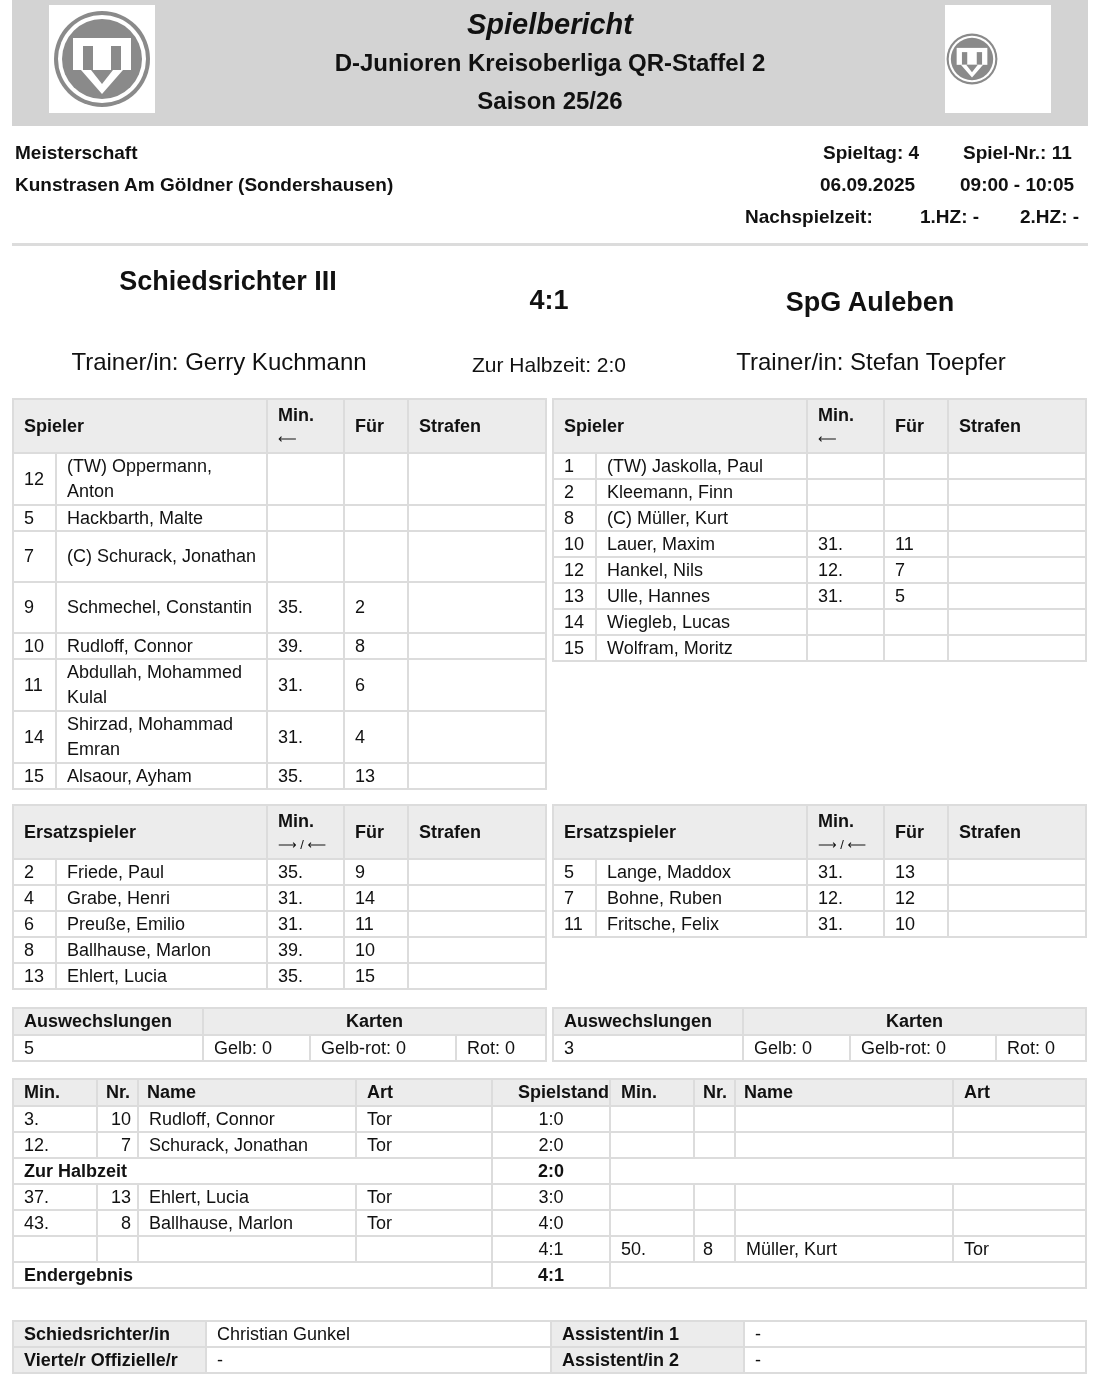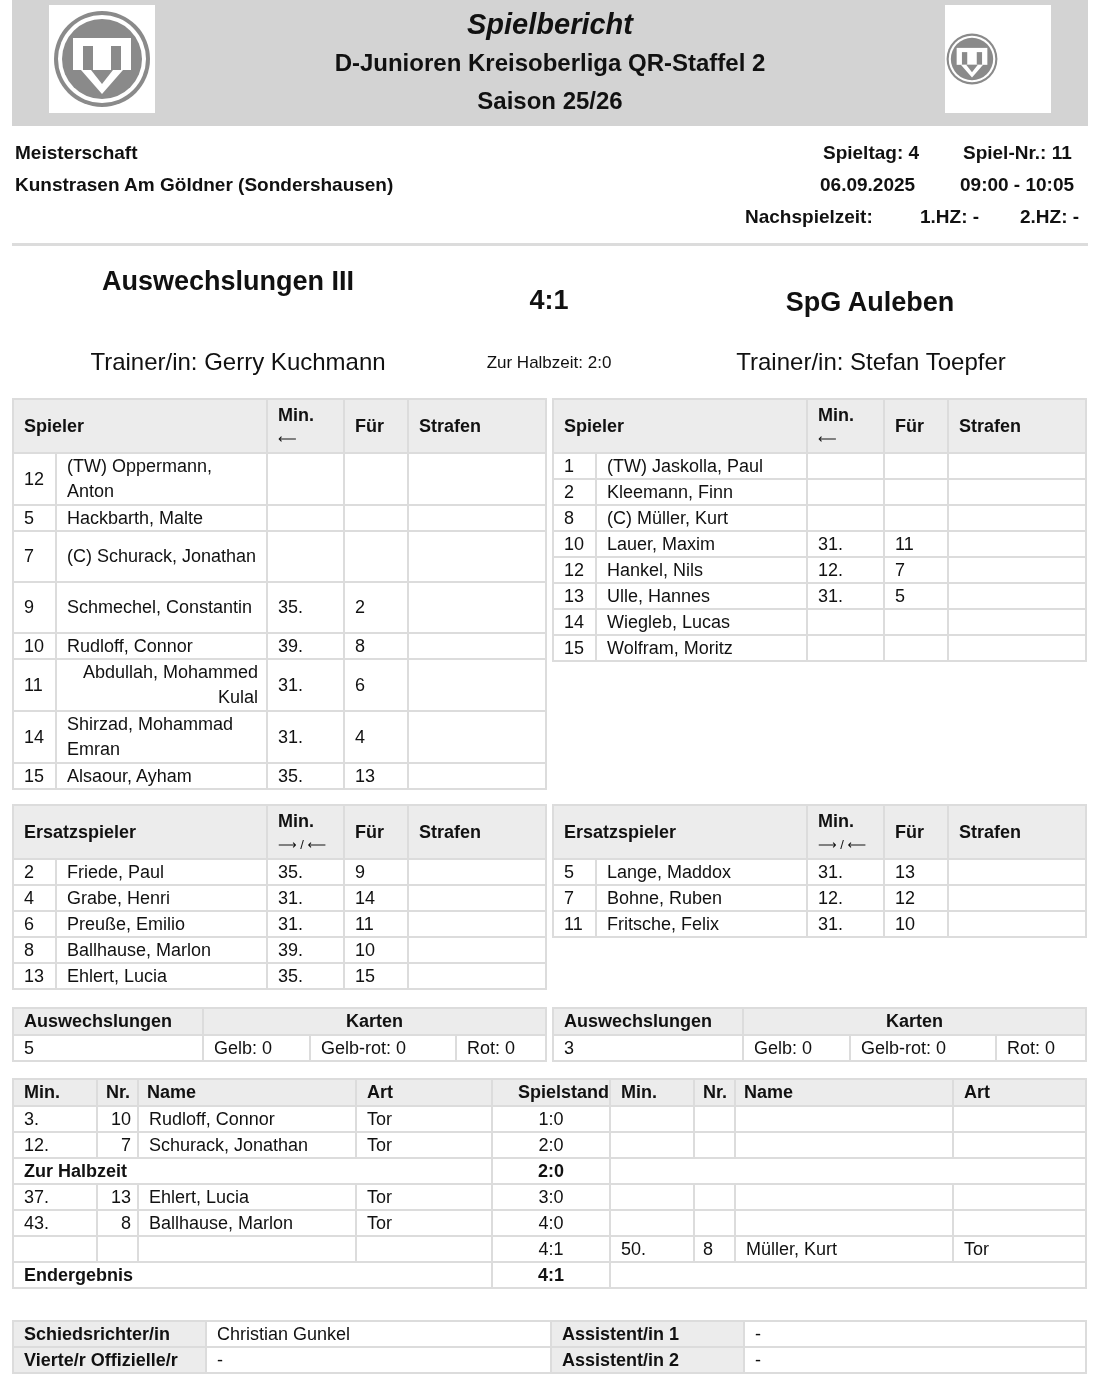--- a/index.html
+++ b/index.html
@@ -15,21 +15,21 @@
   .header-titles .t2 { font-size: 24px; line-height: 38px; }
   .header-titles .t3 { font-size: 24px; line-height: 38px; }
 
   .meta { position: absolute; font-weight: bold; font-size: 19px; white-space: nowrap; }
 
   .hr { position: absolute; left: 12px; width: 1076px; height: 3px; background: #dcdcdc; top: 243px; }
 
   .team-name { position: absolute; font-weight: bold; font-size: 27px; text-align: center; line-height: 41px; }
   .score { position: absolute; font-weight: bold; font-size: 27px; text-align: center; }
   .trainer { position: absolute; font-size: 24px; text-align: center; white-space: nowrap; }
-  .halftime { position: absolute; font-size: 17px; text-align: center; white-space: nowrap; }
+  .halftime { position: absolute; font-size: 21px; text-align: center; white-space: nowrap; }
 
   table { border-collapse: collapse; position: absolute; font-size: 18px; }
   td, th { border: 2px solid #dcdcdc; padding: 0 0 0 10px; text-align: left; vertical-align: middle; font-weight: normal; }
   th { background: #ececec; font-weight: bold; }
   .minhead { line-height: 24px; padding-top: 2px; }
   .minhead .arrow { font-size: 13px; font-weight: normal; display: block; }
   .r26 td { height: 26px; line-height: 24px; }
   .r51 td { height: 51px; line-height: 25px; }
   .center { text-align: center; padding: 0; }
   .right { text-align: right; padding-right: 52px; }
@@ -75,25 +75,25 @@
 <div class="meta" style="left:963px; top:142px;">Spiel-Nr.: 11</div>
 <div class="meta" style="left:820px; top:174px;">06.09.2025</div>
 <div class="meta" style="left:960px; top:174px;">09:00 - 10:05</div>
 <div class="meta" style="left:745px; top:206px;">Nachspielzeit:</div>
 <div class="meta" style="left:920px; top:206px;">1.HZ: -</div>
 <div class="meta" style="left:1020px; top:206px;">2.HZ: -</div>
 
 <div class="hr"></div>
 
 <div class="team-name" style="left:48px; width:360px; top:261px;">
-  <div>Auswechslungen III</div>
+  <div>Schiedsrichter III</div>
 </div>
 <div class="score" style="left:449px; width:200px; top:285px;">4:1</div>
 <div class="team-name" style="left:690px; width:360px; top:282px;">SpG Auleben</div>
-<div class="trainer" style="left:38px; width:400px; top:348px;">Trainer/in: Gerry Kuchmann</div>
+<div class="trainer" style="left:19px; width:400px; top:348px;">Trainer/in: Gerry Kuchmann</div>
 <div class="halftime" style="left:449px; width:200px; top:353px;">Zur Halbzeit: 2:0</div>
 <div class="trainer" style="left:671px; width:400px; top:348px;">Trainer/in: Stefan Toepfer</div>
 
 <table id="home-lineup" style="left:12px; top:398px; width:535px;">
   <colgroup>
       <col style="width:43px">
       <col style="width:211px">
       <col style="width:77px">
       <col style="width:64px">
       <col>
@@ -137,21 +137,21 @@
       </tr>
       <tr class="r26">
         <td>10</td>
         <td style="padding-right: 8px;">Rudloff, Connor</td>
         <td>39.</td>
         <td>8</td>
         <td></td>
       </tr>
       <tr class="r51">
         <td>11</td>
-        <td style="padding-right: 8px; text-align: right;">Abdullah, Mohammed Kulal</td>
+        <td style="padding-right: 8px;">Abdullah, Mohammed Kulal</td>
         <td>31.</td>
         <td>6</td>
         <td></td>
       </tr>
       <tr class="r51">
         <td>14</td>
         <td style="padding-right: 8px;">Shirzad, Mohammad Emran</td>
         <td>31.</td>
         <td>4</td>
         <td></td>

